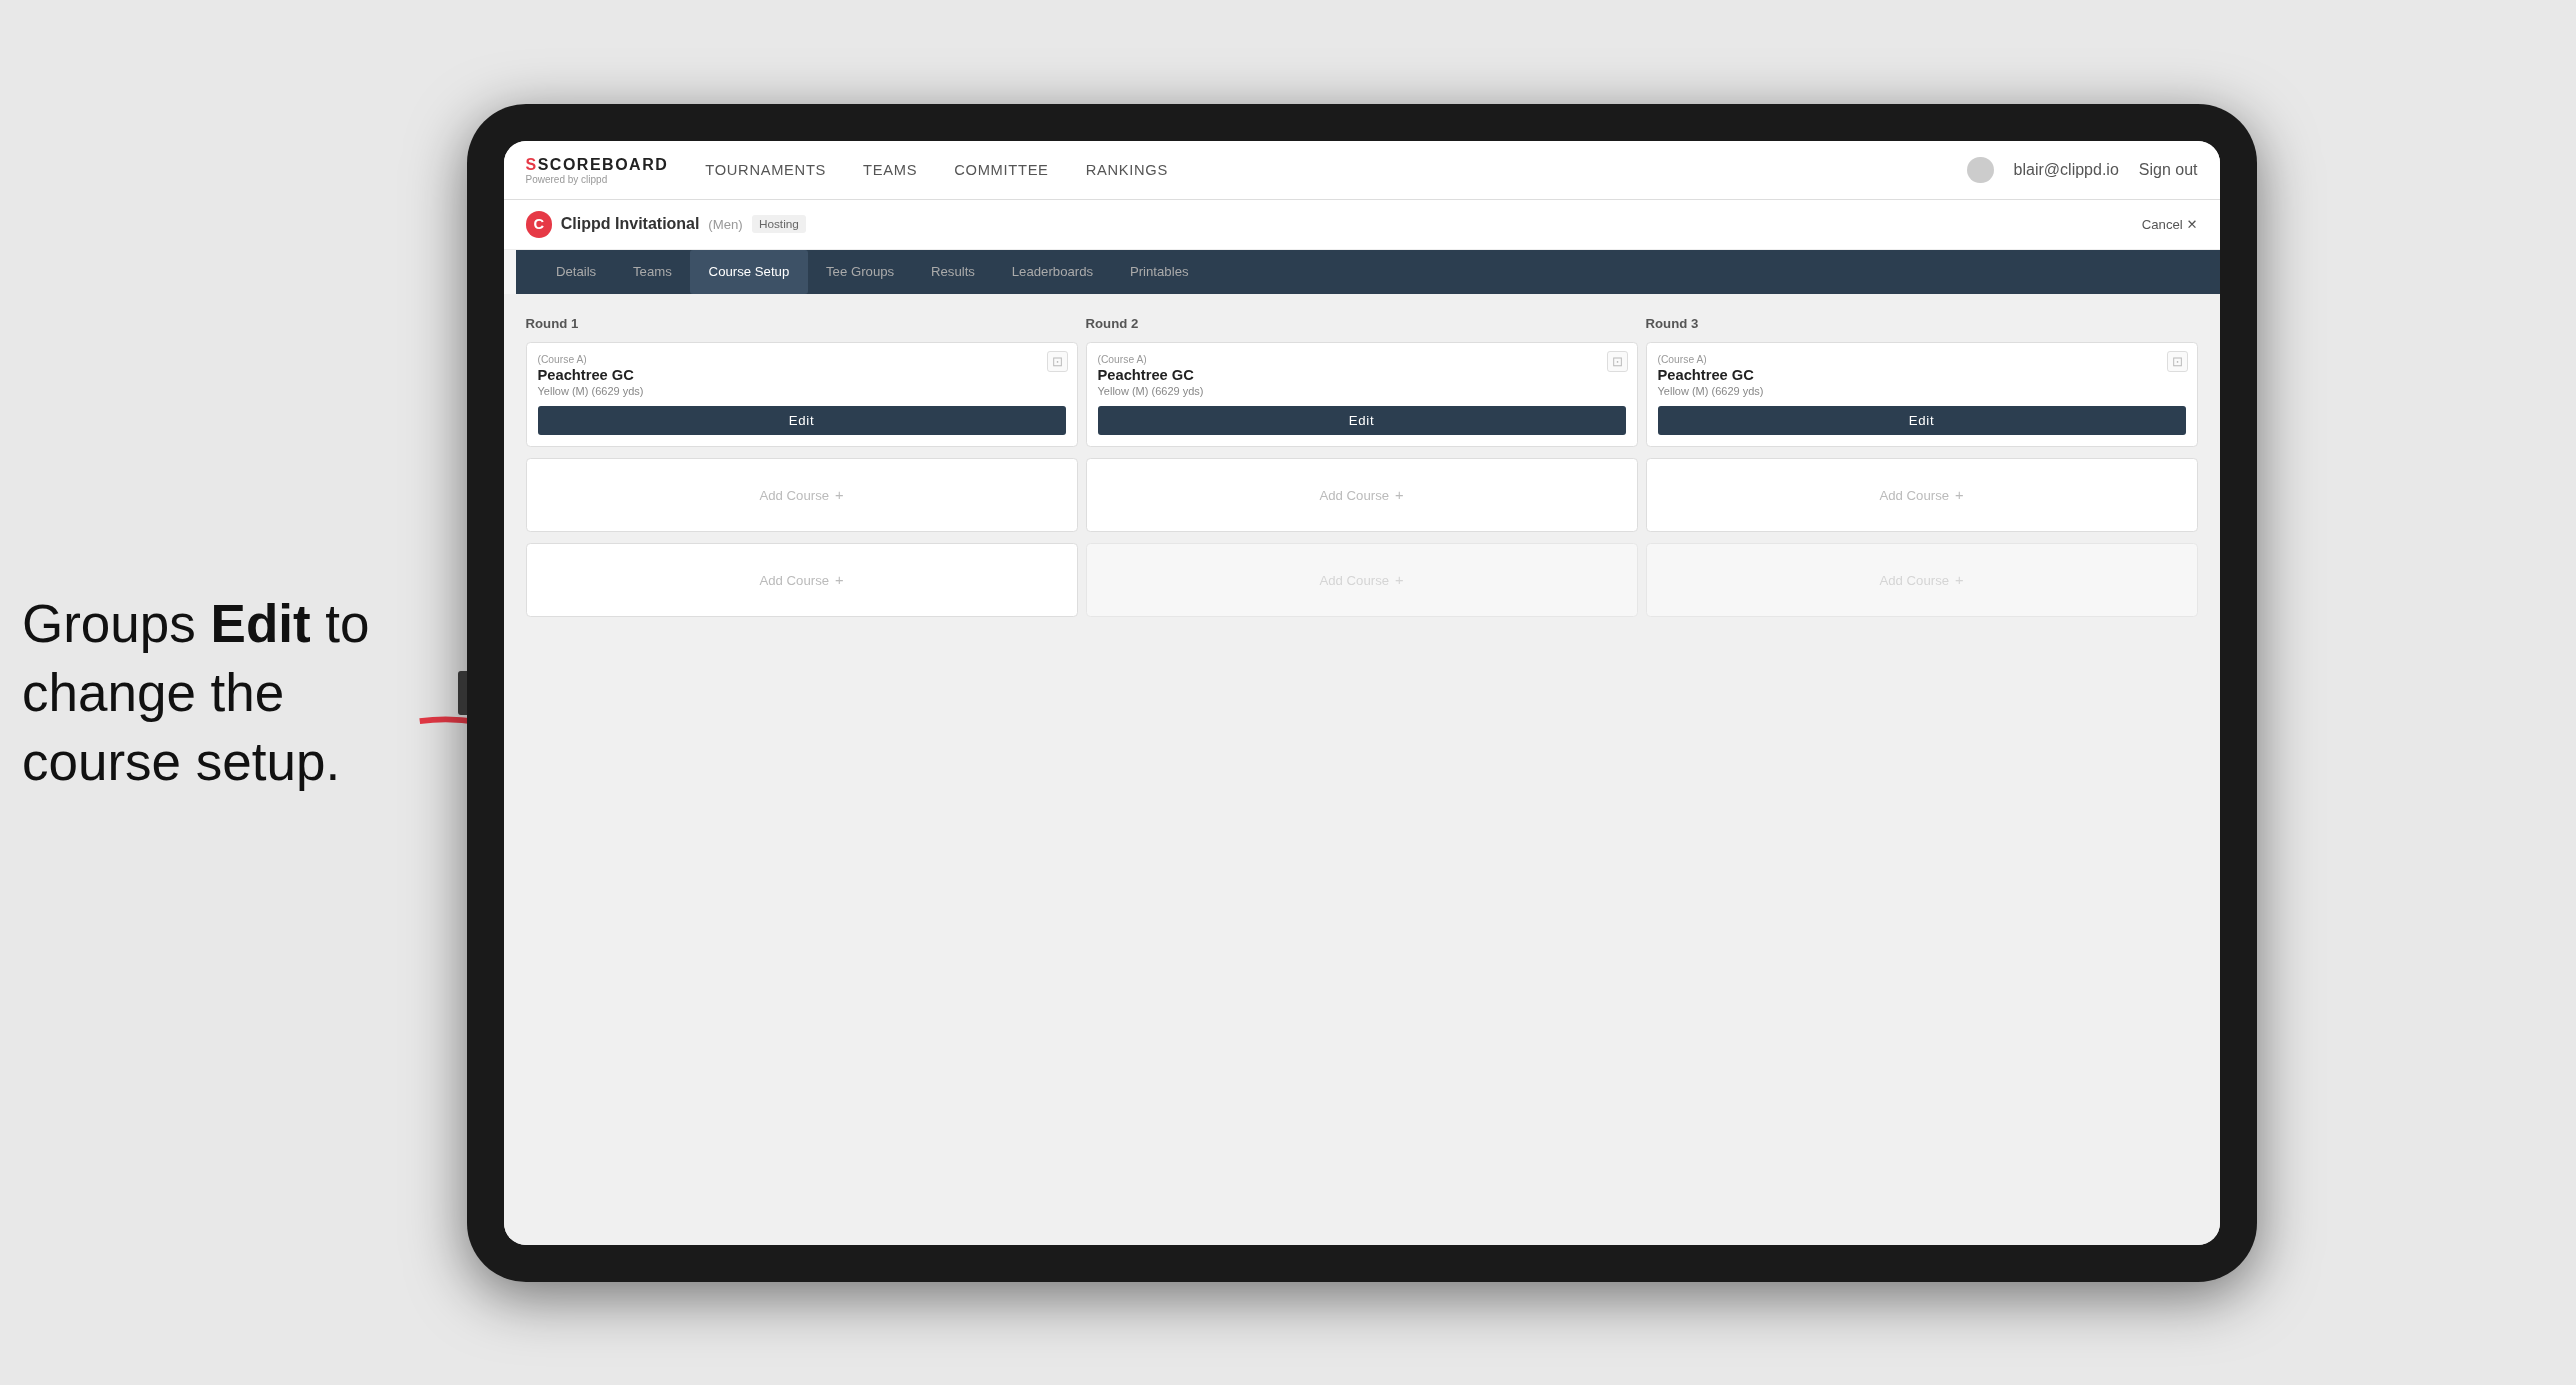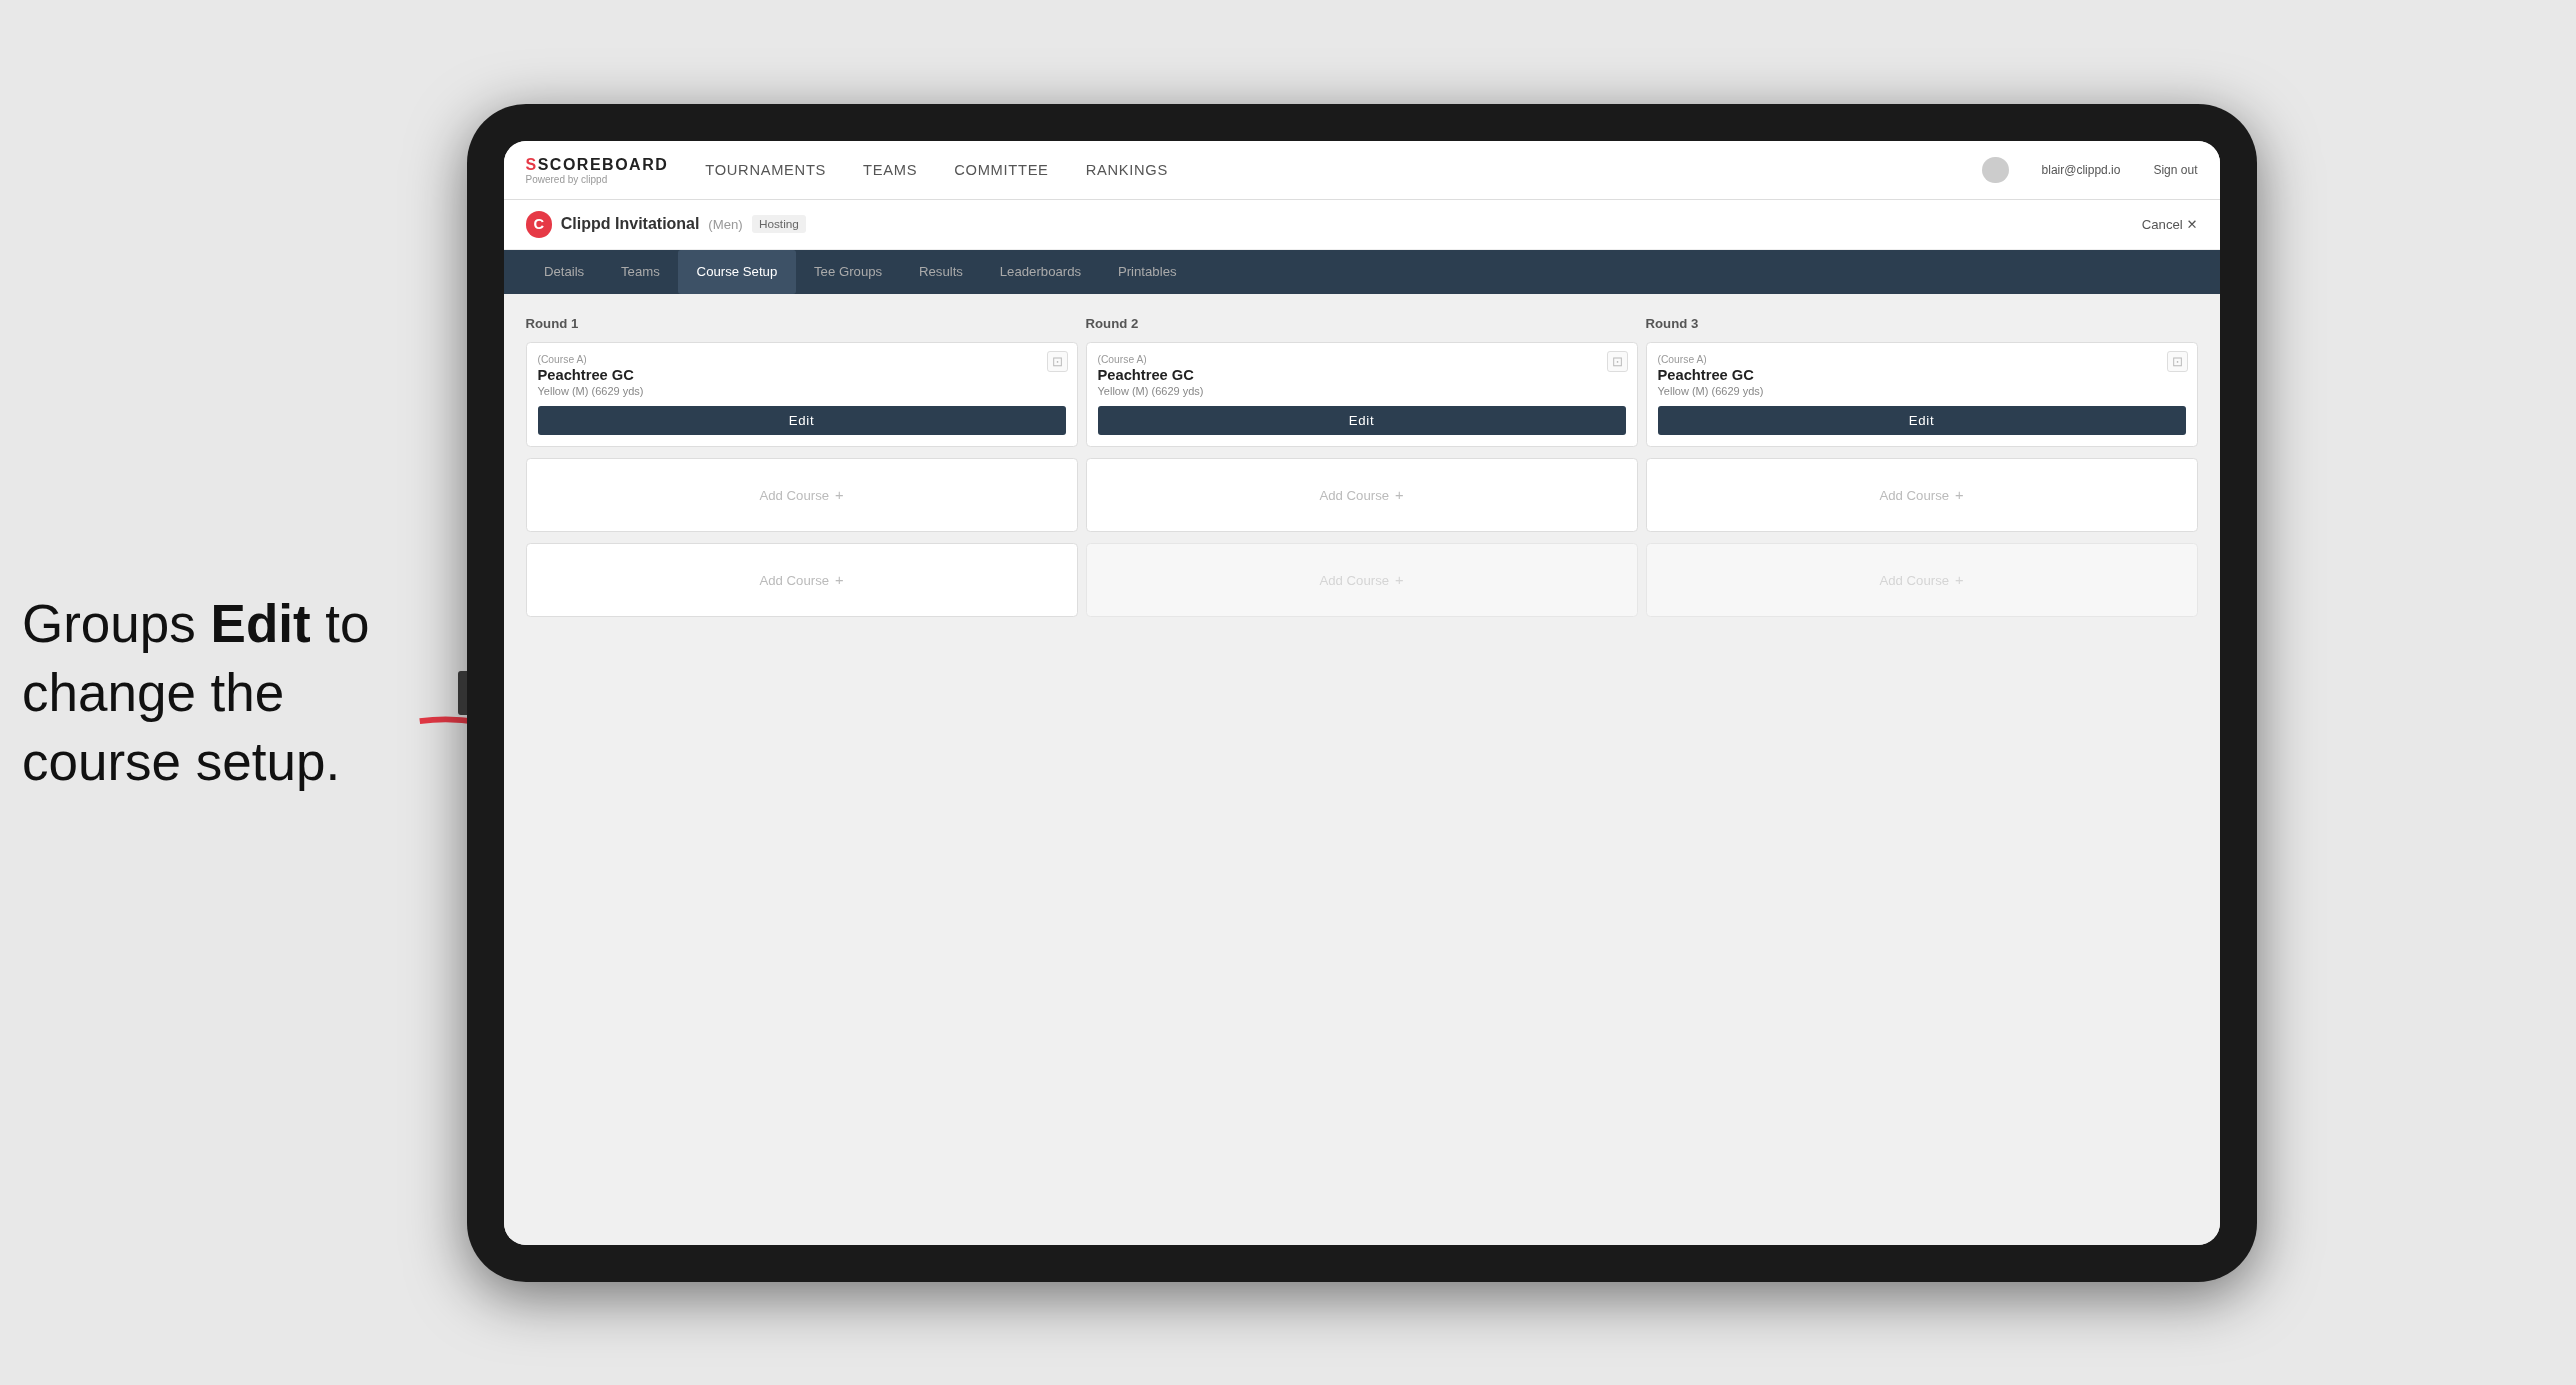--- a/index.html
+++ b/index.html
@@ -105,22 +105,22 @@
       font-size: 14.7px;
       color: #555;
       text-decoration: none;
       font-weight: 500;
       letter-spacing: 0.7px;
     }
 
     .user-section {
       display: flex;
       align-items: center;
-      gap: 33px;
-      font-size: 12px;
+      gap: 20px;
+      font-size: 16px;
       color: #555;
     }
     .user-avatar {
       width: 26.5px;
       height: 26.5px;
       background: #ccc;
       border-radius: 50%;
     }
 
     
@@ -172,20 +172,21 @@
       cursor: pointer;
     }
 
     
     .tab-bar {
       background: #2c3e50;
       display: flex;
       padding: 0 22px;
       height: 44px;
       flex-shrink: 0;
+      margin-left: 12px;
     }
     .tab-item {
       padding: 0 18.4px;
       height: 100%;
       display: flex;
       align-items: center;
       font-size: 13.2px;
       color: #aaa;
       cursor: pointer;
     }

